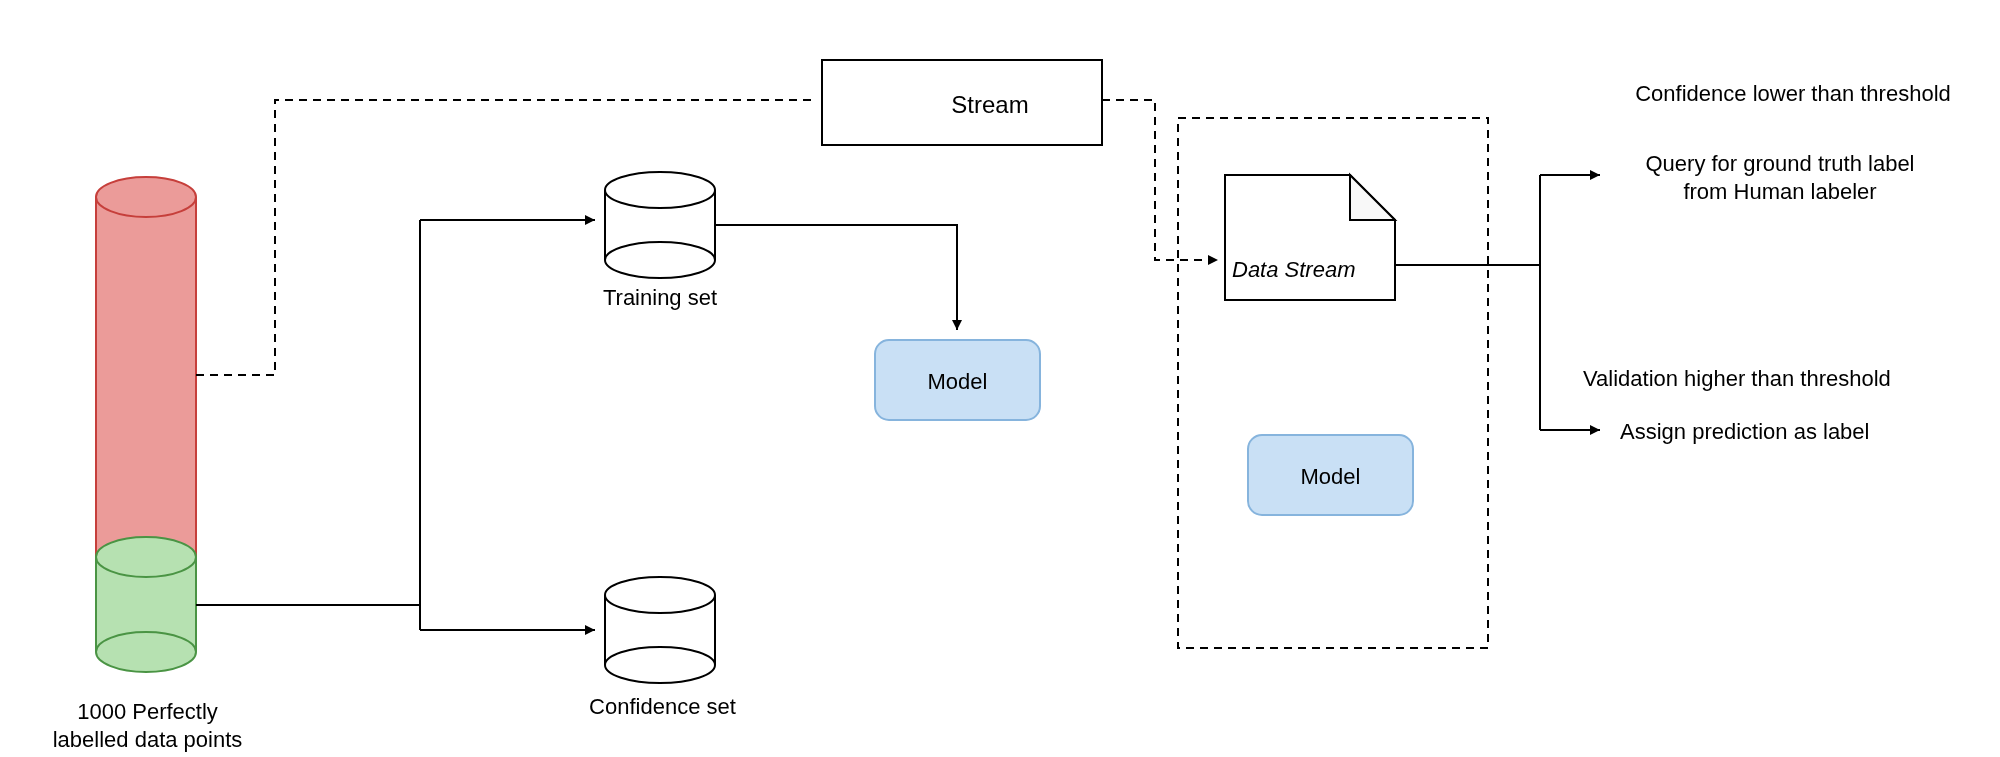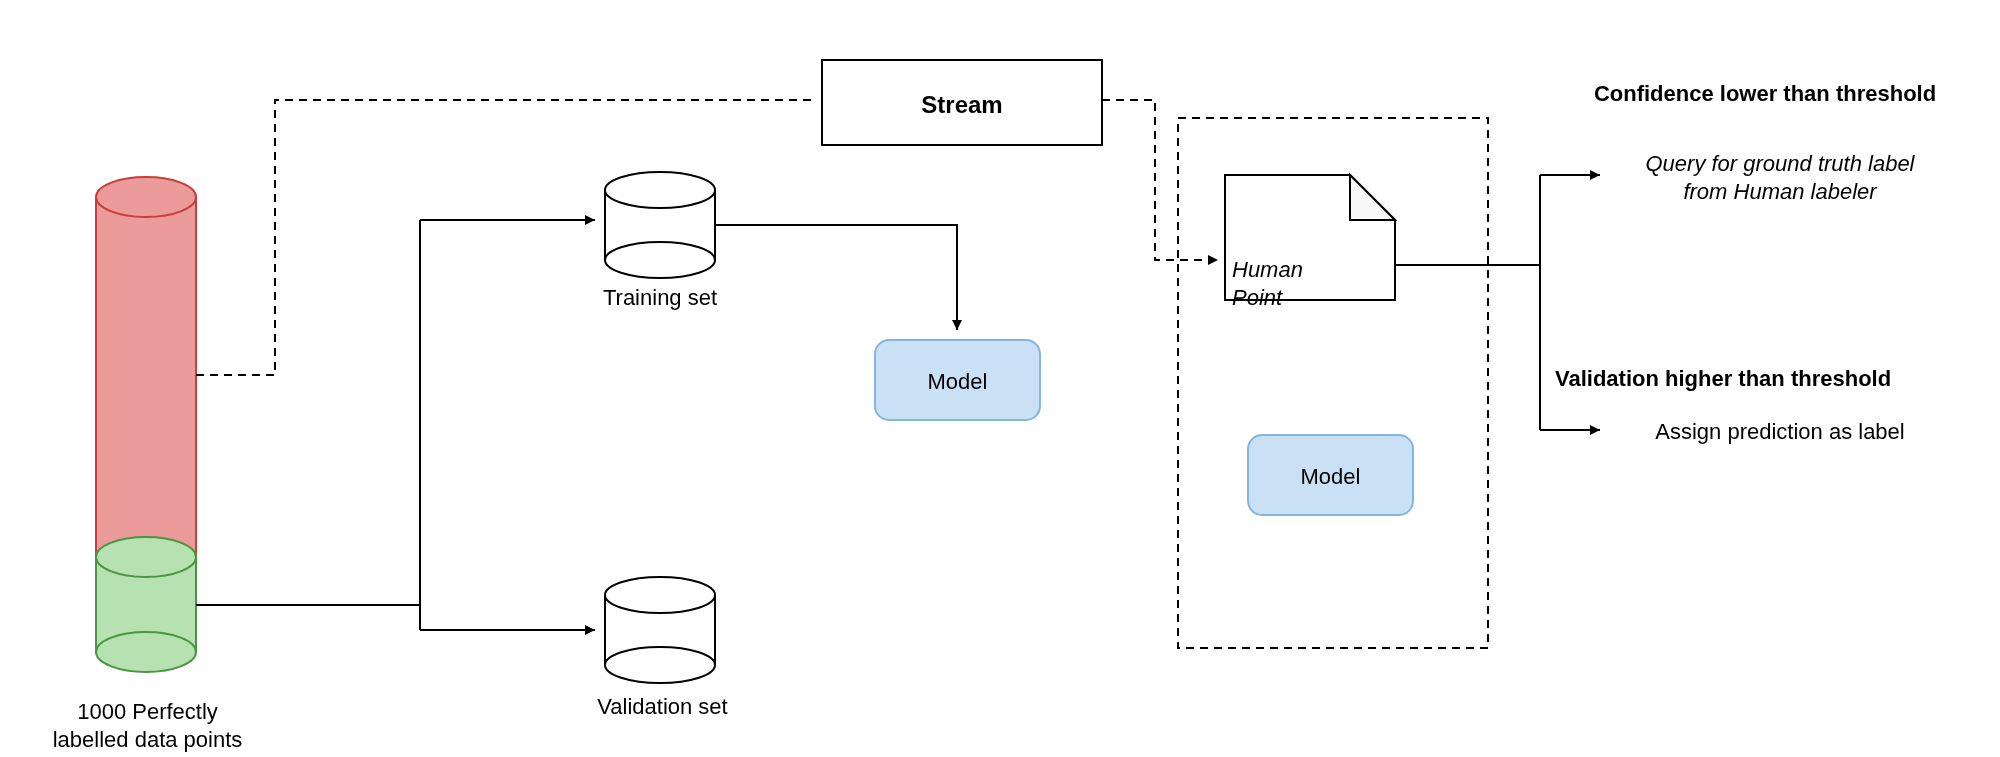--- a/index.html
+++ b/index.html
@@ -13,21 +13,21 @@
     width: 2000px;
     height: 757px;
   }
   .label {
     position: absolute;
     font-size: 22px;
     color: #000;
     text-align: center;
     line-height: 1.25;
   }
-  .bold { font-weight: 700; }
+  .bold { font-weight: 400; padding-left: 28px; }
   .italic { font-style: italic; }
   svg { position: absolute; top: 0; left: 0; }
 </style>
 </head>
 <body>
 
 <div class="canvas">
 
   <svg width="2000" height="757" viewBox="0 0 2000 757">
     <defs>
@@ -105,31 +105,31 @@
     <path d="M196 375 L275 375 L275 100 L815 100" fill="none" stroke="#000" stroke-width="2" stroke-dasharray="8 6"></path>
 
     <path d="M1102 100 L1155 100 L1155 260 L1218 260" fill="none" stroke="#000" stroke-width="2" stroke-dasharray="8 6" marker-end="url(#arrow)"></path>
   </svg>
 
 
   <div class="label" style="left:40px; top:682px; width:215px;margin-top:16px;">1000 Perfectly<br>labelled data points</div>
 
   <div class="label" style="left:590px; top:284px; width:140px;">Training set</div>
 
-  <div class="label" style="left:585px; top:693px; width:155px;">Validation set</div>
+  <div class="label" style="left:585px; top:693px; width:155px;">Confidence set</div>
 
   <div class="label" style="left:875px; top:368px; width:165px;">Model</div>
 
   <div class="label bold" style="left:822px; top:90px; width:280px; font-size:24px;">Stream</div>
 
-  <div class="label italic" style="left:1232px; top:256px; width:125px; text-align:left;">Human Point</div>
+  <div class="label italic" style="left:1232px; top:256px; width:125px; text-align:left;">Data Stream</div>
 
   <div class="label" style="left:1248px; top:463px; width:165px;">Model</div>
 
 
   <div class="label bold" style="left:1565px; top:80px; width:400px; text-align:center;">Confidence lower than threshold</div>
 
-  <div class="label" style="left:1620px; top:150px; width:320px; font-style:italic;">Query for ground truth label<br>from Human labeler</div>
+  <div class="label" style="left:1620px; top:150px; width:320px; ">Query for ground truth label<br>from Human labeler</div>
 
   <div class="label bold" style="left:1555px; top:365px; width:420px; text-align:left;">Validation higher than threshold</div>
 
-  <div class="label" style="left:1620px; top:418px; width:320px; text-align:center;">Assign prediction as label</div>
+  <div class="label" style="left:1620px; top:418px; width:320px; text-align:left;">Assign prediction as label</div>
 </div>
 
 </body></html>

